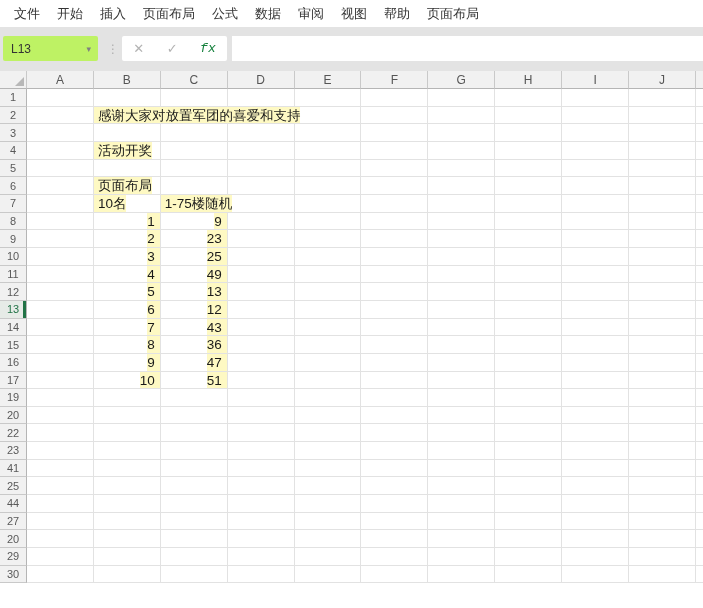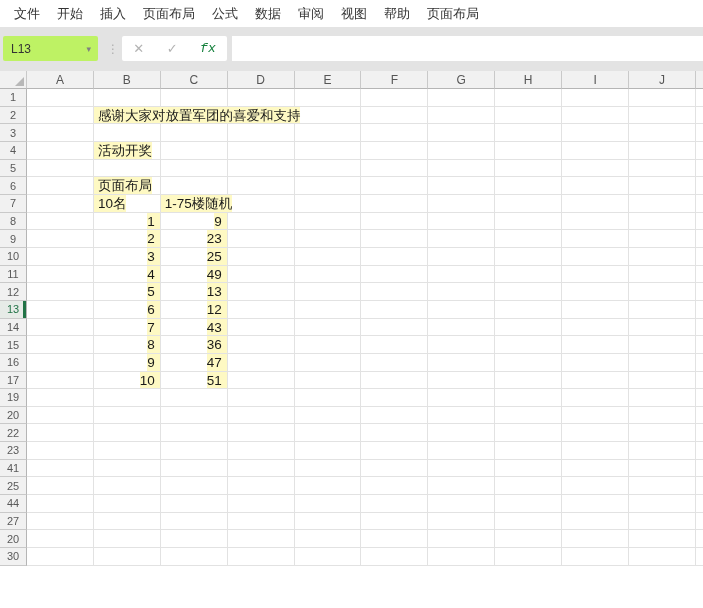--- a/index.html
+++ b/index.html
@@ -516,20 +516,34 @@
           <div class="cell"></div>
           <div class="cell"></div>
           <div class="cell"></div>
           <div class="cell"></div>
           <div class="cell"></div>
           <div class="cell"></div>
           <div class="cell"></div>
           <div class="cell sliver"></div>
         </div>
         <div class="row">
+          <div class="rh">29</div>
+          <div class="cell"></div>
+          <div class="cell"></div>
+          <div class="cell"></div>
+          <div class="cell"></div>
+          <div class="cell"></div>
+          <div class="cell"></div>
+          <div class="cell"></div>
+          <div class="cell"></div>
+          <div class="cell"></div>
+          <div class="cell"></div>
+          <div class="cell sliver"></div>
+        </div>
+        <div class="row">
           <div class="rh">30</div>
           <div class="cell"></div>
           <div class="cell"></div>
           <div class="cell"></div>
           <div class="cell"></div>
           <div class="cell"></div>
           <div class="cell"></div>
           <div class="cell"></div>
           <div class="cell"></div>
           <div class="cell"></div>

